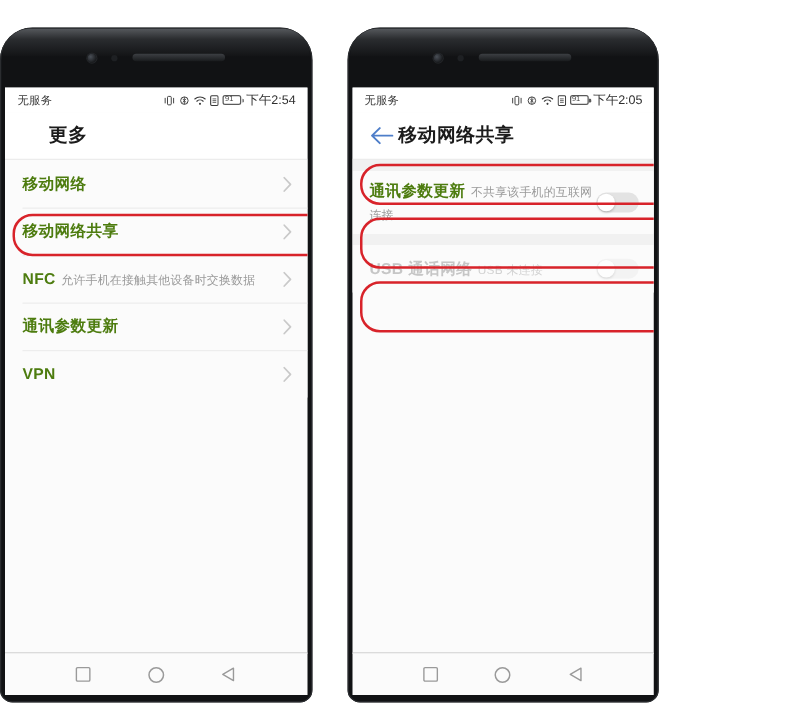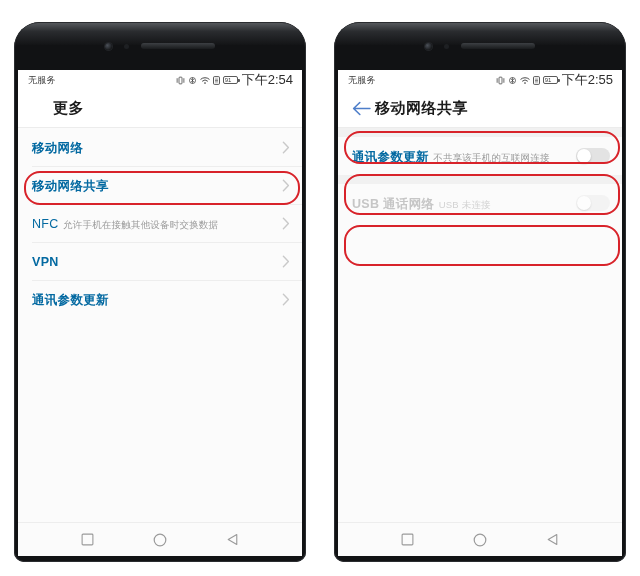--- a/index.html
+++ b/index.html
@@ -4,21 +4,21 @@
 <style>
   * { box-sizing: border-box; margin: 0; padding: 0; }
   html, body {
     width: 640px; height: 576px;
     background: #ffffff;
     font-family: "Liberation Sans", "DejaVu Sans", sans-serif;
     overflow: hidden;
   }
   .stage {
     position: relative;
-    width: 640px; height: 576px;
+    width: 527px; height: 576px;
     background: #ffffff;
     display: flex;
     justify-content: center;
     gap: 28px;
     padding-top: 22px;
   }
 
   
   .phone {
     position: relative;
@@ -93,21 +93,21 @@
     display: inline-flex; align-items: center;
     border: 1px solid #5a5a5a; border-radius: 2px;
     padding: 0 1px; height: 8px; min-width: 15px;
     font-size: 6px; line-height: 7px; color: #3a3a3a;
     position: relative;
   }
   .batt::after {
     content: ""; position: absolute; right: -3px; top: 2px;
     width: 1.5px; height: 3px; background: #5a5a5a; border-radius: 0 1px 1px 0;
   }
-  .clock { font-size: 13px; margin-left: 1px; }
+  .clock { font-size: 10px; margin-left: 1px; }
 
   
   .appbar {
     height: 38px;
     display: flex;
     align-items: center;
     gap: 4px;
     padding: 0 14px;
     background: #ffffff;
     border-bottom: 1px solid #ececec;
@@ -134,24 +134,24 @@
     padding: 7px 12px 7px 14px;
     background: #fbfbfb;
   }
   .row + .row::before {
     content: "";
     position: absolute; left: 14px; right: 0; top: 0;
     height: 1px; background: #ededed;
   }
   .row-text { flex: 1; min-width: 0; }
   .row-title {
-    font-size: 12.5px; color: #0369a1; font-weight: bold;
+    font-size: 12.5px; color: #4d7c0f; font-weight: bold;
     letter-spacing: .3px; line-height: 16px;
   }
-  .row-title.thin { font-weight: normal; }
+  .row-title.thin { font-weight: bold; }
   .row-sub {
     font-size: 9.5px; color: #9a9a9a; margin-top: 2px;
     letter-spacing: .2px; line-height: 12px;
   }
   .row.disabled .row-title { color: #c6c6c6; }
   .row.disabled .row-sub { color: #d2d2d2; }
   .chev { color: #c9c9c9; font-size: 15px; line-height: 1; padding-left: 8px; }
   .chev svg { display: block; }
 
   .section-head {
@@ -285,32 +285,32 @@
           </span>
           <span class="chev">
             <svg width="8" height="13" viewBox="0 0 8 13">
                 <path d="M1.4 1.2L6.4 6.5l-5 5.3" fill="none" stroke="#c9c9c9" stroke-width="1.4" stroke-linecap="round" stroke-linejoin="round"></path>
               </svg>
           </span>
         </div>
 
         <div class="row">
           <span class="row-text">
-            <span class="row-title">VPN</span>
+            <span class="row-title">通讯参数更新</span>
           </span>
           <span class="chev">
             <svg width="8" height="13" viewBox="0 0 8 13">
                 <path d="M1.4 1.2L6.4 6.5l-5 5.3" fill="none" stroke="#c9c9c9" stroke-width="1.4" stroke-linecap="round" stroke-linejoin="round"></path>
               </svg>
           </span>
         </div>
 
         <div class="row">
           <span class="row-text">
-            <span class="row-title">通讯参数更新</span>
+            <span class="row-title">VPN</span>
           </span>
           <span class="chev">
             <svg width="8" height="13" viewBox="0 0 8 13">
                 <path d="M1.4 1.2L6.4 6.5l-5 5.3" fill="none" stroke="#c9c9c9" stroke-width="1.4" stroke-linecap="round" stroke-linejoin="round"></path>
               </svg>
           </span>
         </div>
 
 
 
@@ -370,21 +370,21 @@
                 <circle cx="6" cy="8.1" r="1" fill="#3a3a3a"></circle>
               </svg>
           </span>
           <span class="sicon">
             <svg width="7" height="9" viewBox="0 0 8 10">
                 <rect x=".6" y=".6" width="6.8" height="8.8" rx="1" fill="none" stroke="#3a3a3a" stroke-width="1"></rect>
                 <path d="M2.3 3.4h3.4M2.3 5h3.4M2.3 6.6h3.4" stroke="#3a3a3a" stroke-width=".7"></path>
               </svg>
           </span>
           <span class="batt">91</span>
-          <span class="clock">下午2:55</span>
+          <span class="clock">下午2:05</span>
         </span>
       </div>
 
       <div class="appbar">
         <span class="ic back-arrow">
           <svg width="19" height="15" viewBox="0 0 20 16">
               <path d="M8.2 1.6L1.6 8l6.6 6.4M1.9 8H19" fill="none" stroke="#4e7ec9" stroke-width="1.7" stroke-linecap="round" stroke-linejoin="round"></path>
             </svg>
         </span>
         <span class="appbar-title">移动网络共享</span>

